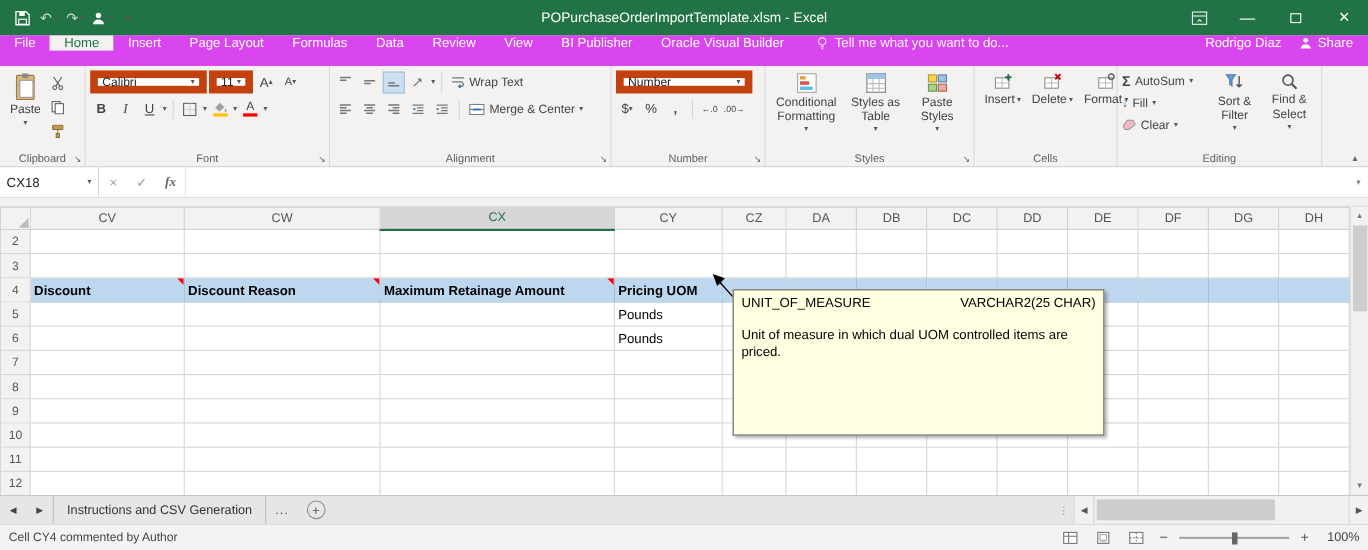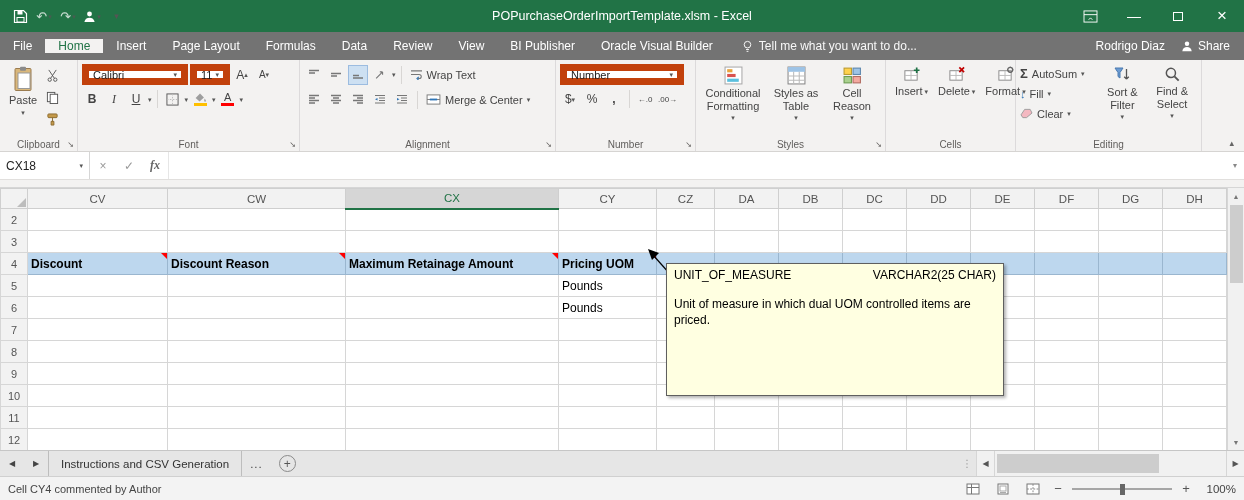--- a/index.html
+++ b/index.html
@@ -8,21 +8,21 @@
 
 .titlebar{height:32px;background:#217346;display:flex;align-items:center;color:#fff;position:relative}
 .qat{display:flex;align-items:center;gap:4px;padding-left:10px;z-index:2}
 .qbtn{height:24px;min-width:20px;display:flex;align-items:center;justify-content:center;font-size:13px;color:#fff}
 .qbtn .cr{margin-left:1px}
 .dim{opacity:.75}
 .title-text{position:absolute;left:0;right:0;text-align:center;font-size:12.5px;pointer-events:none}
 .winctl{margin-left:auto;display:flex;height:32px;z-index:2}
 .wbtn{width:44px;display:flex;align-items:center;justify-content:center;font-size:14px;color:#fff}
 
-.tabrow{height:28px;background:#737373;display:flex;align-items:center;color:#fff;font-size:12px}
+.tabrow{height:28px;background:#d946ef;display:flex;align-items:flex-start;color:#fff;font-size:12px}
 .rtab{padding:0 13px;display:flex;align-items:center;white-space:nowrap}
 .rtab.active{background:#f3f2f1;color:#217346}
 .tellme{display:flex;align-items:center;gap:6px;margin-left:16px;color:rgba(255,255,255,.95);white-space:nowrap}
 .trright{margin-left:auto;display:flex;align-items:center;gap:16px;padding-right:14px;white-space:nowrap}
 .shareb{display:flex;align-items:center;gap:5px}
 
 .ribbon{height:92px;background:#f3f2f1;display:flex;border-bottom:1px solid #d6d4d2;position:relative}
 .rgroup{position:relative;border-right:1px solid #dcdadb;padding:4px 4px 16px;display:flex;align-items:flex-start}
 .grp-label{position:absolute;bottom:1px;left:0;right:0;text-align:center;font-size:10px;color:#605e5c}
 .launcher{position:absolute;right:3px;bottom:2px;font-size:8px;color:#605e5c;line-height:8px}
@@ -387,21 +387,21 @@
       <span>Styles as Table</span>
       <span class="cr">▾</span>
     </div>
     <div class="bigbtn" style="width:52px">
       <svg width="19" height="19" viewBox="0 0 18 18">
           <rect x="1" y="2" width="7" height="6" fill="#ffd24d" stroke="#b99a2f"></rect>
           <rect x="9.5" y="2" width="7" height="6" fill="#9dc3e6" stroke="#5b86ad"></rect>
           <rect x="1" y="10" width="7" height="6" fill="#a9d18e" stroke="#6a9a50"></rect>
           <rect x="9.5" y="10" width="7" height="6" fill="#f4a9a0" stroke="#b06a60"></rect>
         </svg>
-      <span>Cell Reason</span>
+      <span>Paste Styles</span>
       <span class="cr">▾</span>
     </div>
     <div class="grp-label">Styles</div>
     <span class="launcher">↘</span>
   </div>
 
   <div class="rgroup" style="width:130px">
     <div class="bigbtn">
       <svg width="19" height="17" viewBox="0 0 18 18">
           <rect x="2" y="5" width="13" height="10" fill="#fff" stroke="#888"></rect>

